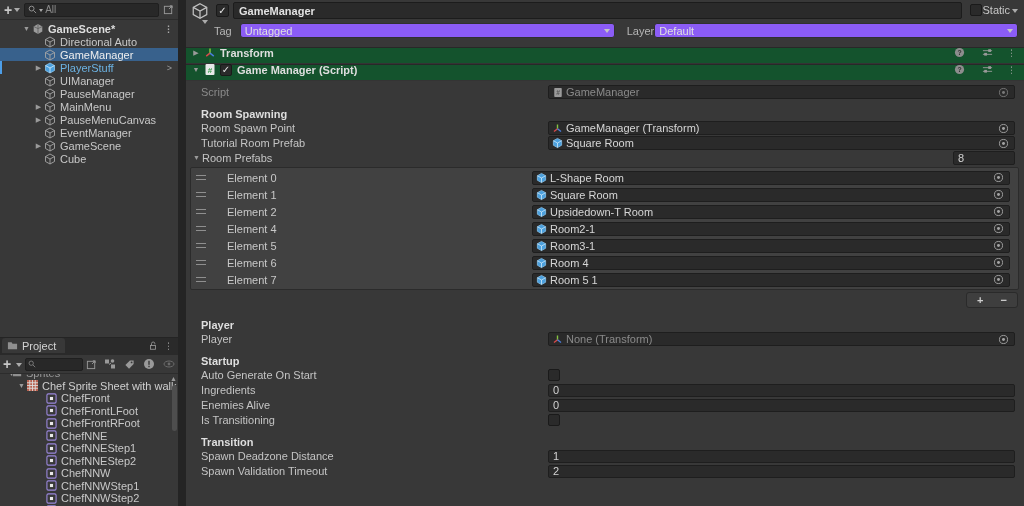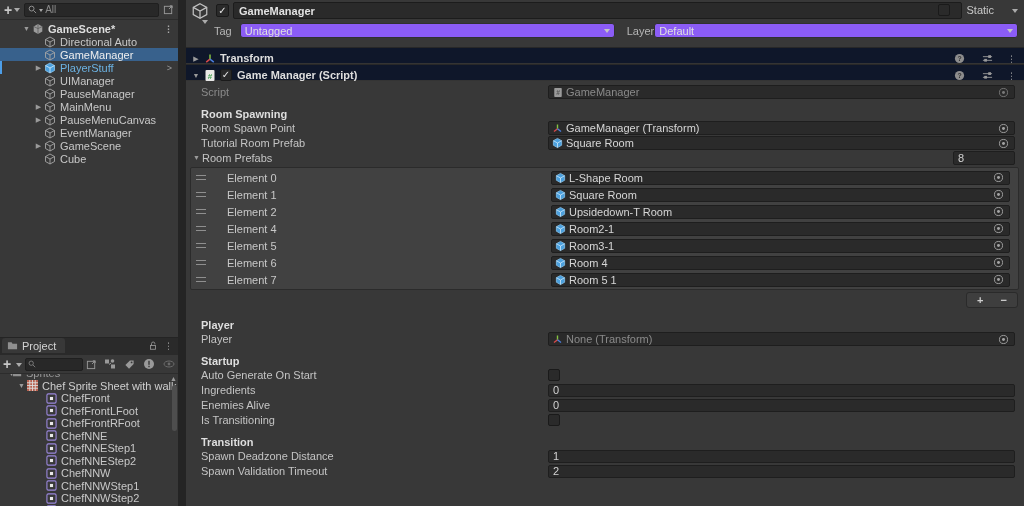--- a/index.html
+++ b/index.html
@@ -58,32 +58,32 @@
   .insp{position:absolute;left:186px;top:0;right:0;height:506px;background:#383838;overflow:hidden}
   .go-header{height:21px;position:relative}
   .go-cube{position:absolute;left:5px;top:2px}
   .go-cube-caret{position:absolute;left:14px;top:16px}
   .chk{width:13px;height:13px;background:#2a2a2a;border:1px solid #1a1a1a;border-radius:2px;
        display:flex;align-items:center;justify-content:center;color:#e6e6e6;font-size:10px;line-height:1}
   .go-check{position:absolute;left:30px;top:4px}
   .go-name{position:absolute;left:47px;top:2px;right:62px;height:17px;background:#2a2a2a;
            border:1px solid #1c1c1c;border-radius:2px;color:#e2e2e2;font-weight:bold;
            font-family:"Liberation Sans",sans-serif;font-size:11px;padding:0 5px;outline:none}
-  .static-wrap{position:absolute;right:6px;top:4px;display:flex;align-items:center;gap:16px}
+  .static-wrap{position:absolute;right:6px;top:4px;display:flex;align-items:center;gap:0}
   .static-wrap .chk{width:12px;height:12px}
   .tagbar{height:19px;display:flex;align-items:center;padding-left:28px}
   .ddl{height:15px;background:#8b5cf6;border:1px solid #303030;border-radius:3px;color:#e0e0e0;
        display:flex;align-items:center;padding:0 4px}
   .ddl .caret{margin-left:auto;border-top-color:#c4c4c4}
   .dd-tag{width:375px;margin-left:8px}
   .lay-lbl{margin-left:12px}
   .dd-layer{flex:1;margin-right:6px}
   .comp-gap{height:7px}
-  .comp-header{height:17px;background:#0f172a;border-top:1px solid #282828;border-bottom:1px solid #343434;
-               display:flex;align-items:flex-start;padding:4px 5px;color:#dedede}
+  .comp-header{height:17px;background:#14532d;border-top:1px solid #282828;border-bottom:1px solid #343434;
+               display:flex;align-items:flex-end;padding:4px 5px;color:#dedede}
   .comp-header .h-arrow{width:10px}
   .comp-header .ic{width:13px;height:13px;margin:0 4px 0 2px}
   .comp-header .chk{width:12px;height:12px;margin-right:5px}
   .c-title{font-weight:bold}
   .hdr-icons{margin-left:auto;display:flex;align-items:center;gap:9px;padding-right:3px}
 
   .gm-body{padding-top:4px}
   .sec{height:13px;display:flex;align-items:center;padding-left:15px;font-weight:bold;color:#dedede;
        margin-top:8px;margin-bottom:1px}
   .irow{height:14px;position:relative;display:flex;align-items:center;padding-left:15px;margin-bottom:1px;color:#c4c4c4}
@@ -97,21 +97,21 @@
   .numfield{flex:1;height:13px;background:#2a2a2a;border:1px solid #1e1e1e;border-radius:2px;
             display:flex;align-items:center;padding:0 4px;color:#d2d2d2}
   .muted,.muted *{color:#8a8a8a !important}
   .sizebox{position:absolute;right:9px;top:0;width:62px;height:14px;background:#2a2a2a;
            border:1px solid #1e1e1e;border-radius:2px;display:flex;align-items:center;padding:0 4px;color:#d2d2d2}
   .rlist{margin:2px 5px 0 4px;background:#414141;border:1px solid #2b2b2b;border-radius:2px;padding:1px 0}
   .el-row{height:17px;display:flex;align-items:center;position:relative}
   .el-handle{width:10px;height:5px;border-top:1px solid #8f8f8f;border-bottom:1px solid #8f8f8f;
              margin-left:5px;flex:none}
   .el-label{margin-left:21px}
-  .el-val{position:absolute;left:360px;right:8px;height:14px;display:flex;align-items:flex-start}
+  .el-val{position:absolute;left:341px;right:8px;height:14px;display:flex;align-items:flex-start}
   .rlist-footer{height:18px;position:relative;margin-top:2px}
   .footer-box{position:absolute;right:6px;top:0;width:52px;height:16px;background:#3e3e3e;
               border:1px solid #2a2a2a;border-radius:3px;display:flex;align-items:center;
               justify-content:space-evenly;color:#cfcfcf;font-weight:bold}
   .fbtn{width:20px;text-align:center;line-height:14px}
 </style>
 </head>
 <body>
 
 <div class="app">

